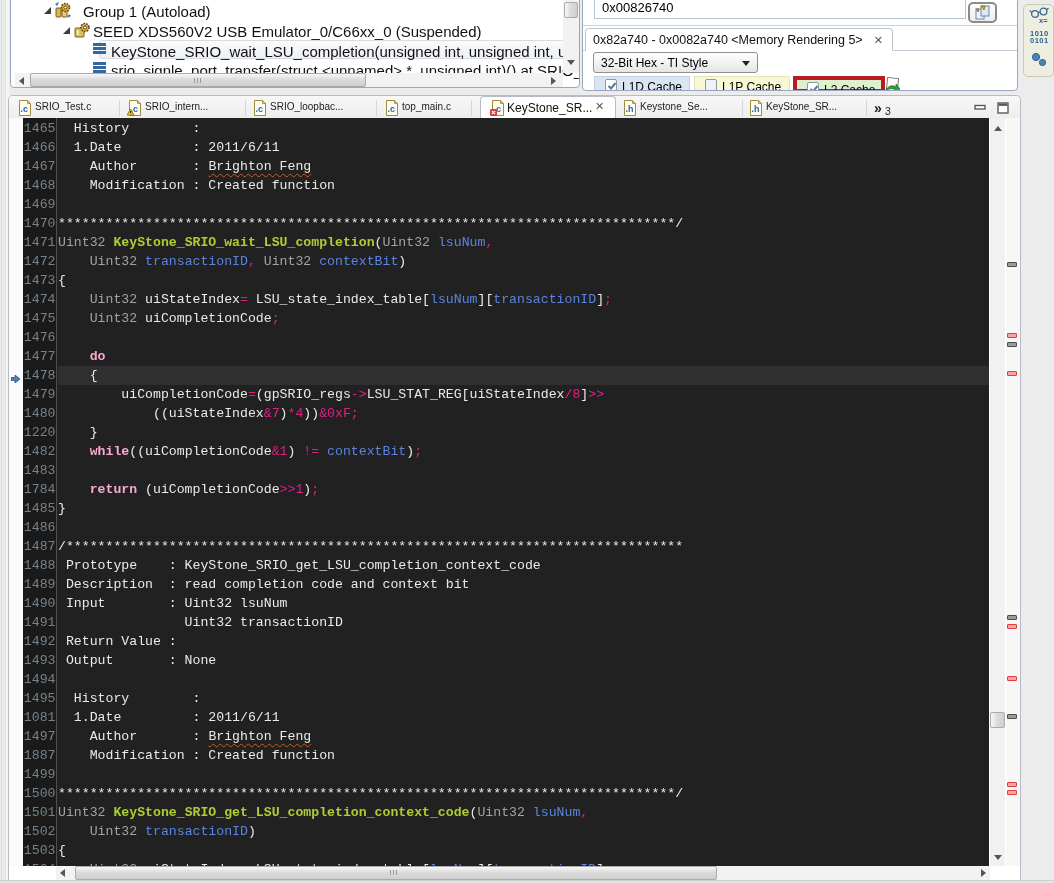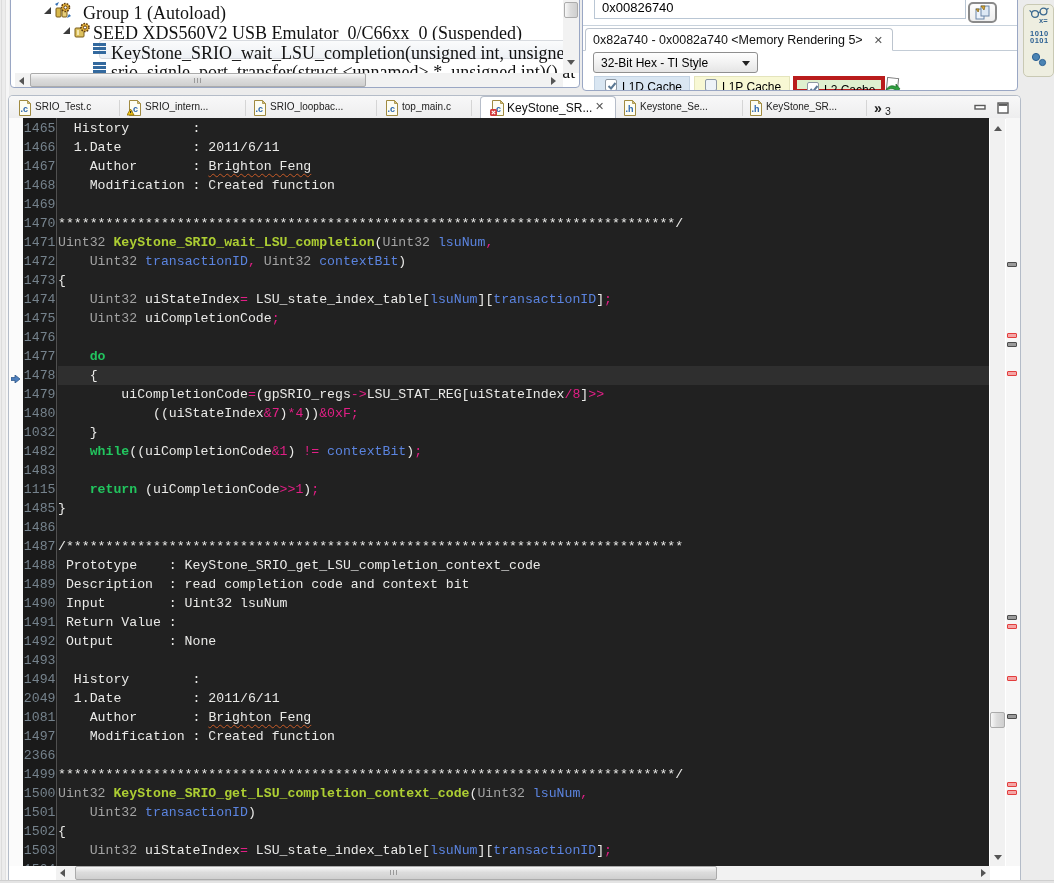--- a/index.html
+++ b/index.html
@@ -1,20 +1,20 @@
 <!DOCTYPE html>
 <html><head><meta charset="utf-8">
 <style>
 * { margin:0; padding:0; box-sizing:border-box; }
 html,body { width:1054px; height:883px; overflow:hidden; background:#ececec;
   font-family:"Liberation Sans",sans-serif; }
 .abs { position:absolute; }
 #dbg { position:absolute; left:10px; top:-6px; width:570px; height:94px; background:#fff;
   border:1px solid #9aa7c4; border-radius:4px; overflow:hidden; }
-.trow { position:absolute; height:16px; font-size:18px; color:#111; white-space:nowrap;font-family:Liberation Serif, serif; }
+.trow { position:absolute; height:16px; font-size:15px; color:#111; white-space:nowrap; }
 .sel { position:absolute; left:88px; top:45px; width:470px; height:19px;
   background:linear-gradient(#fafbfc,#eef1f5); border:1px solid #d8dbe0; border-radius:3px; }
 .exp { position:absolute; width:0; height:0; border-left:7px solid transparent; border-bottom:7px solid #3c3c3c; }
 .sb { position:absolute; background:#f2f2f2; }
 .sbth { position:absolute; background:linear-gradient(#f8f8f8,#dcdcdc 45%,#cfcfcf); border:1px solid #ababab; border-radius:2px; }
 .sbthv { background:linear-gradient(90deg,#f8f8f8,#dcdcdc 45%,#cfcfcf); }
 .arr { position:absolute; width:0; height:0; }
 .grip { position:absolute; width:8px; height:5px;
   background:repeating-linear-gradient(90deg,#9a9a9a 0 1px,transparent 1px 3px); }
 #mem { position:absolute; left:582px; top:-6px; width:436px; height:97px; background:#fff;
@@ -48,21 +48,21 @@
 #gsep { position:absolute; left:33px; top:0; width:1px; height:749px; background:#505050; }
 #gwrap { position:absolute; left:0.5px; top:1px; width:32px; }
 .gr { height:19px; text-align:right; font-family:"Liberation Mono",monospace;
   font-size:13.2px; line-height:19px; color:#75828c; }
 #cwrap { position:absolute; left:35px; top:1px; width:931px; }
 .cr { height:19px; font-family:"Liberation Mono",monospace; font-size:13.2px; line-height:19px; white-space:pre; }
 .cur { background:#2f2f2f; }
 .w { color:#eaeae8; }
 .t { color:#a3a3a3; }
 .f { color:#adce33; font-weight:bold; }
-.k { color:#22c55e; font-weight:bold;margin-top:15px; }
+.k { color:#f9a8d4; font-weight:bold;margin-top:15px; }
 .o { color:#e01f85; }
 .p { color:#5b84e0; }
 .sq { text-decoration:underline; text-decoration-style:wavy; text-decoration-color:#c75b28;
   text-decoration-thickness:1px; text-underline-offset:3px; }
 #margin { position:absolute; left:0px; top:22px; width:14px; height:748px; background:#fbfbfb; }
 #vsb { position:absolute; left:990px; top:118px; width:15px; height:748px; background:#f1f1f1; }
 #ruler { position:absolute; left:1006px; top:118px; width:14px; height:748px; background:#f7f7f7; }
 .mk { position:absolute; left:1px; width:10px; height:5px; border-radius:1px; }
 .mk.r { border:1px solid #e33e3e; background:#f4a6a6; }
 .mk.g { border:1px solid #4d4d4d; background:#9a9a9a; }
@@ -246,38 +246,38 @@
 <div class="gr">1471</div>
 <div class="gr">1472</div>
 <div class="gr">1473</div>
 <div class="gr">1474</div>
 <div class="gr">1475</div>
 <div class="gr">1476</div>
 <div class="gr">1477</div>
 <div class="gr">1478</div>
 <div class="gr">1479</div>
 <div class="gr">1480</div>
-<div class="gr">1032</div>
+<div class="gr">1220</div>
 <div class="gr">1482</div>
 <div class="gr">1483</div>
-<div class="gr">1115</div>
+<div class="gr">1784</div>
 <div class="gr">1485</div>
 <div class="gr">1486</div>
 <div class="gr">1487</div>
 <div class="gr">1488</div>
 <div class="gr">1489</div>
 <div class="gr">1490</div>
 <div class="gr">1491</div>
 <div class="gr">1492</div>
 <div class="gr">1493</div>
 <div class="gr">1494</div>
-<div class="gr">2049</div>
+<div class="gr">1495</div>
 <div class="gr">1081</div>
 <div class="gr">1497</div>
-<div class="gr">2366</div>
+<div class="gr">1887</div>
 <div class="gr">1499</div>
 <div class="gr">1500</div>
 <div class="gr">1501</div>
 <div class="gr">1502</div>
 <div class="gr">1503</div>
 <div class="gr">1504</div>
     </div>
     <div id="cwrap">
 <div class="cr"><span class="w">  History        :</span></div>
 <div class="cr"><span class="w">  1.Date         : 2011/6/11</span></div>
@@ -298,20 +298,21 @@
 <div class="cr"><span class="w">    }</span></div>
 <div class="cr"><span class="w">    </span><span class="k">while</span><span class="w">((uiCompletionCode</span><span class="o">&amp;1</span><span class="w">) </span><span class="o">!=</span><span class="w"> </span><span class="p">contextBit</span><span class="w">)</span><span class="o">;</span></div>
 <div class="cr">&nbsp;</div>
 <div class="cr"><span class="w">    </span><span class="k">return</span><span class="w"> (uiCompletionCode</span><span class="o">&gt;&gt;1</span><span class="w">)</span><span class="o">;</span></div>
 <div class="cr"><span class="w">}</span></div>
 <div class="cr">&nbsp;</div>
 <div class="cr"><span class="w">/******************************************************************************</span></div>
 <div class="cr"><span class="w"> Prototype    : KeyStone_SRIO_get_LSU_completion_context_code</span></div>
 <div class="cr"><span class="w"> Description  : read completion code and context bit</span></div>
 <div class="cr"><span class="w"> Input        : Uint32 lsuNum</span></div>
+<div class="cr"><span class="w">                Uint32 transactionID</span></div>
 <div class="cr"><span class="w"> Return Value :</span></div>
 <div class="cr"><span class="w"> Output       : None</span></div>
 <div class="cr">&nbsp;</div>
 <div class="cr"><span class="w">  History        :</span></div>
 <div class="cr"><span class="w">  1.Date         : 2011/6/11</span></div>
 <div class="cr"><span class="w">    Author       : </span><span class="w sq">Brighton Feng</span></div>
 <div class="cr"><span class="w">    Modification : Created function</span></div>
 <div class="cr">&nbsp;</div>
 <div class="cr"><span class="w">******************************************************************************/</span></div>
 <div class="cr"><span class="t">Uint32</span><span class="w"> </span><span class="f">KeyStone_SRIO_get_LSU_completion_context_code</span><span class="w">(</span><span class="t">Uint32</span><span class="w"> </span><span class="p">lsuNum</span><span class="o">,</span></div>

